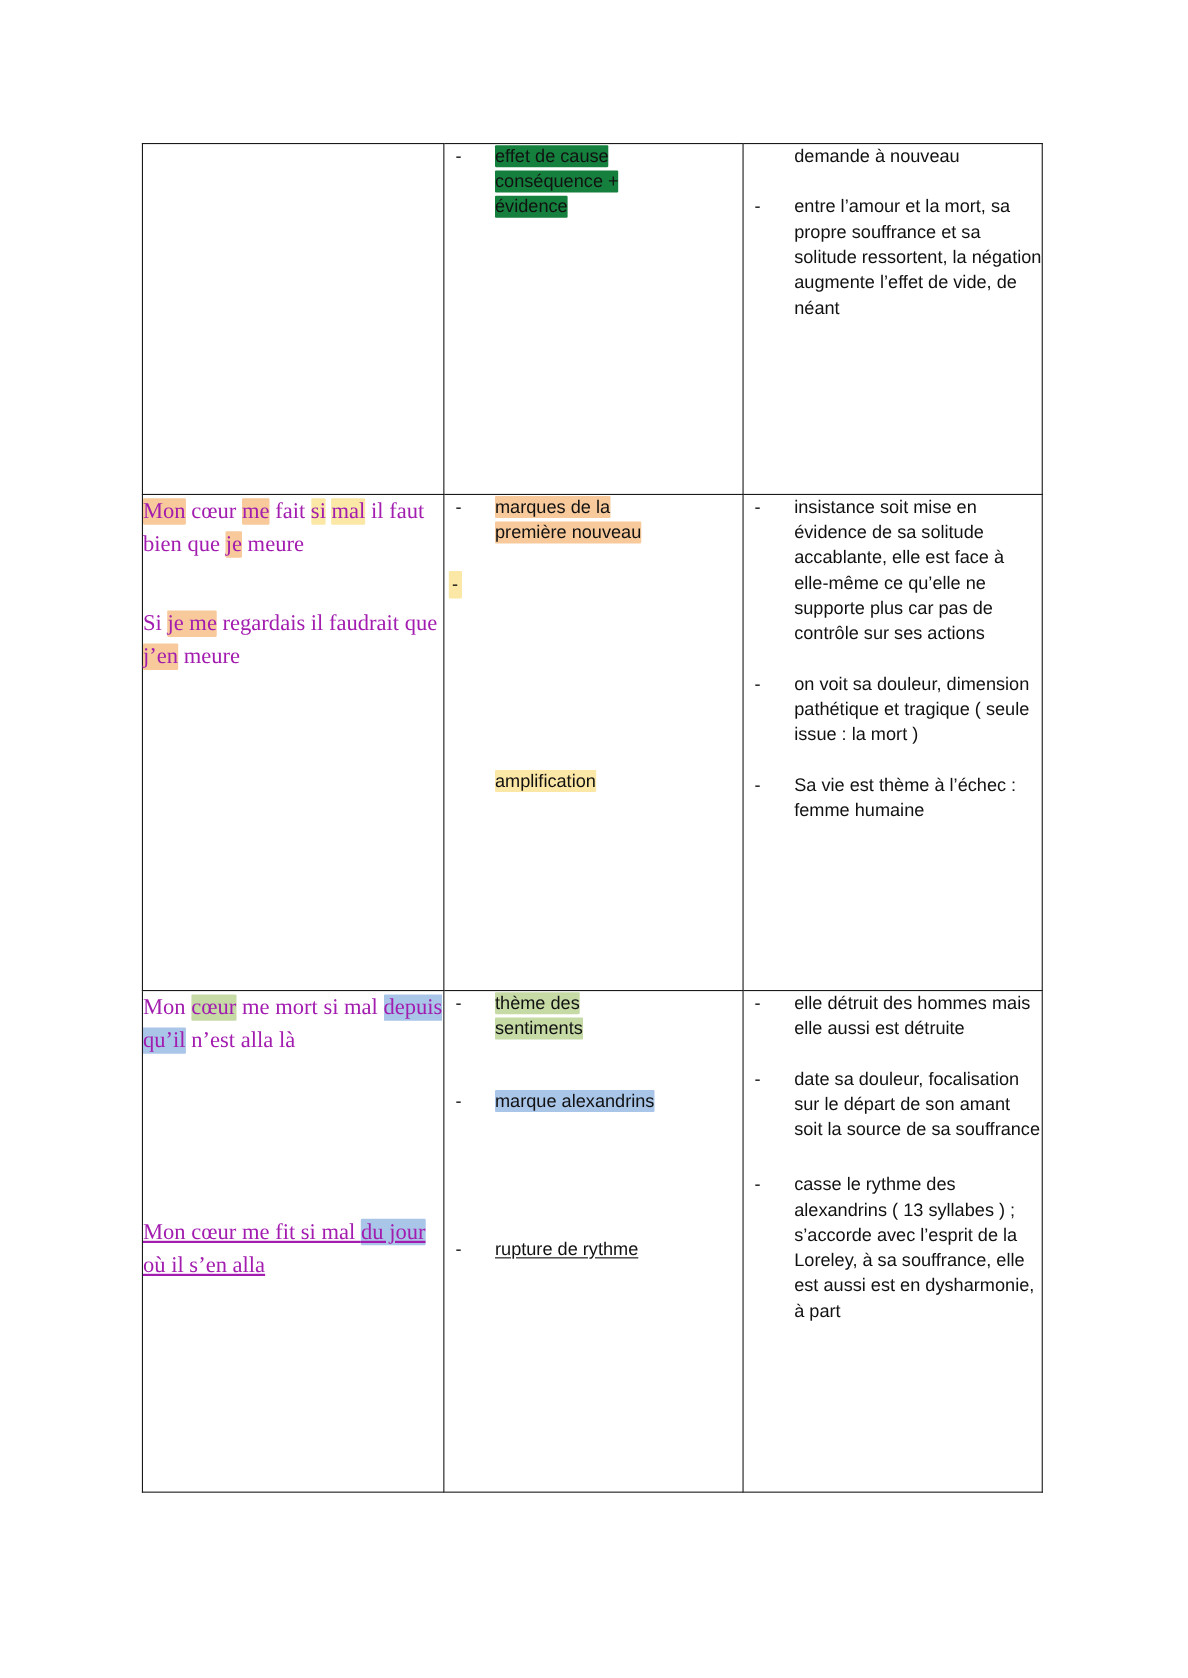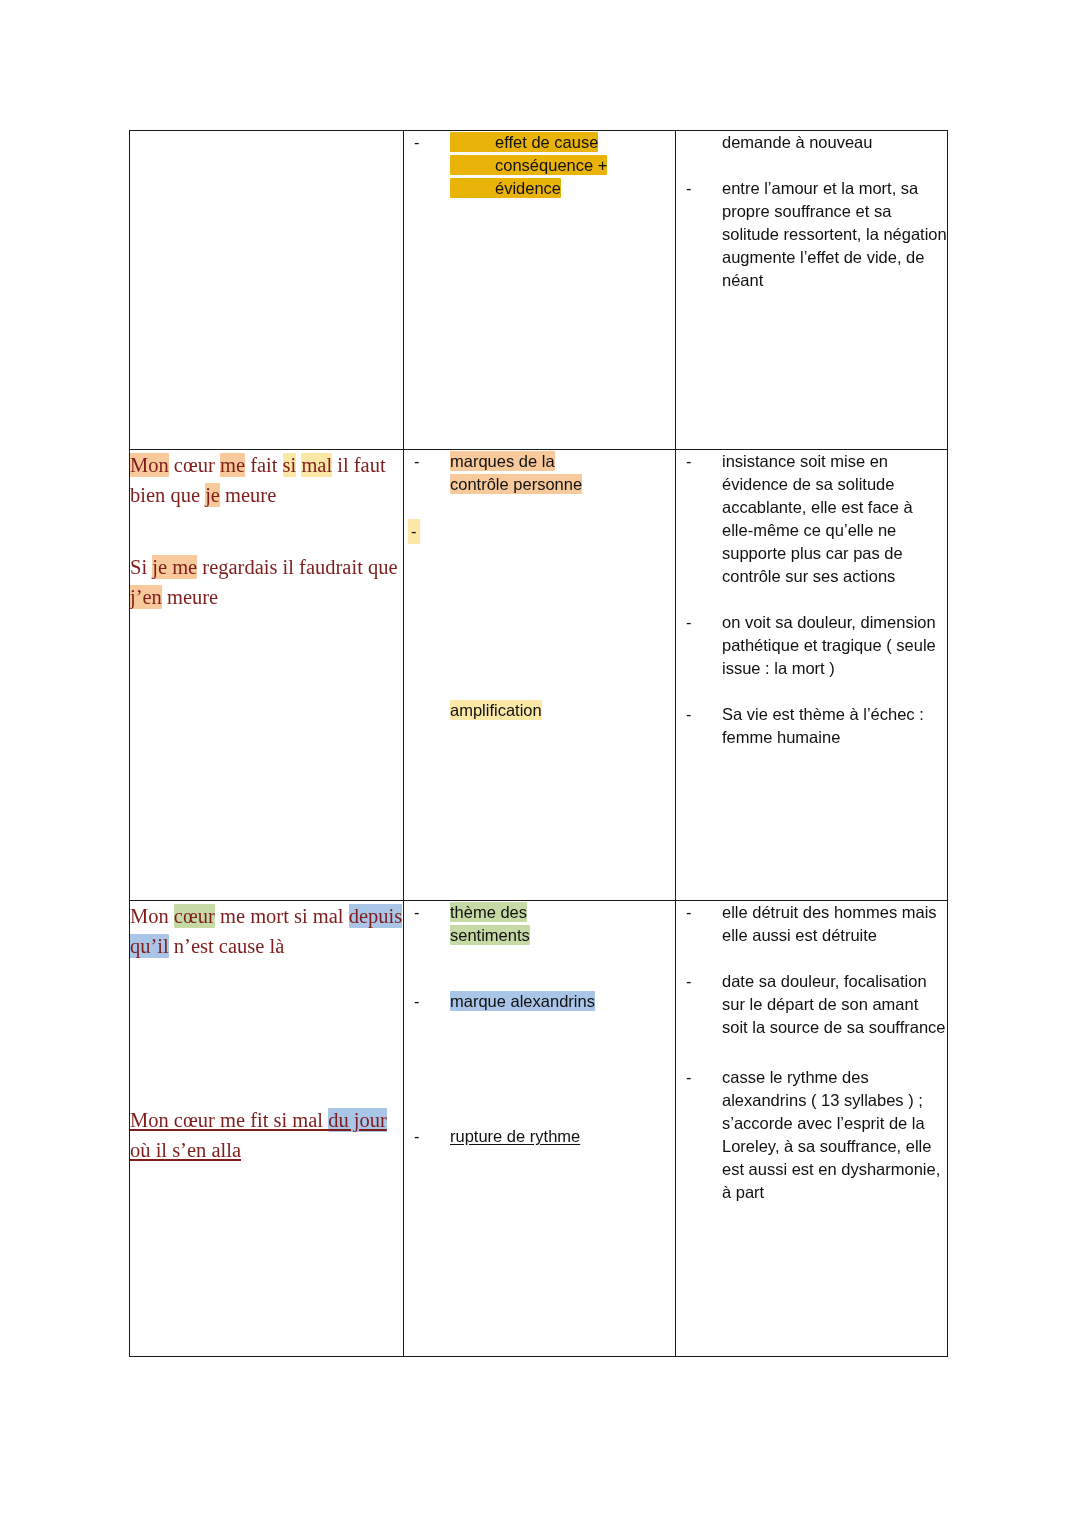--- a/index.html
+++ b/index.html
@@ -44,21 +44,21 @@
   .col-effet   { width: 272px; }
 
   
   .quote-cell {
     padding: 14px 10px 10px 9px;
   }
   .quote-block {
     font-family: "Liberation Serif", serif;
     font-size: 20.5px;
     line-height: 30px;
-    color: #7f1d1d;
+    color: #a21caf;
     margin: 0 0 0 0;
   }
   .quote-block + .quote-block {
     margin-top: 42px;
   }
   .quote-block.u {
     text-decoration: underline;
     text-underline-offset: 2px;
   }
 
@@ -98,21 +98,21 @@
   
   .lbl-u {
     text-decoration: underline;
     text-underline-offset: 2px;
   }
 
   
   .hl { padding: 1px 0; border-radius: 1px; }
   .hl-orange { background: #f7c99b; }
   .hl-yellow { background: #fbe7a6; }
-  .hl-pink   { background: #eab308; padding-left: 45px; }
+  .hl-pink   { background: #15803d; }
   .hl-green  { background: #c6daa6; }
   .hl-blue   { background: #a9c5e8; }
 
   
   .sp-1 { display:block; height: 180px; }
 
   
   .row-1 td { height: 318px; }
   .row-2 td { height: 450px; }
   .row-3 td { height: 455px; }
@@ -159,21 +159,21 @@
         <td class="quote-cell">
           <p class="quote-block"><span class="hl hl-orange">Mon</span><span> cœur </span><span class="hl hl-orange">me</span><span> fait </span><span class="hl hl-yellow">si</span><span> </span><span class="hl hl-yellow">mal</span><span> il faut bien que </span><span class="hl hl-orange">je</span><span> meure</span></p>
 
           <p class="quote-block"><span>Si </span><span class="hl hl-orange">je me</span><span> regardais il faudrait que </span><span class="hl hl-orange">j’en</span><span> meure</span></p>
         </td>
 
         <td class="list-cell">
           <ul class="bullets">
             <li>
               <span class="dash">-</span>
-              <span class="txt"><span class="hl hl-orange">marques de la</span><br><span class="hl hl-orange">contrôle personne</span></span>
+              <span class="txt"><span class="hl hl-orange">marques de la</span><br><span class="hl hl-orange">première nouveau</span></span>
             </li>
             <li>
               <span class="sp-1"></span>
               <span class="dash hl hl-yellow" style="left:4px; padding:1px 3px;">-</span>
               <span class="txt"><span class="hl hl-yellow">amplification</span></span>
             </li>
           </ul>
         </td>
 
         <td class="list-cell">
@@ -189,21 +189,21 @@
             <li>
               <span class="dash">-</span>
               <span class="txt">Sa vie est thème à l’échec  : femme humaine</span>
             </li>
           </ul>
         </td>
       </tr>
 
       <tr class="row-3">
         <td class="quote-cell">
-          <p class="quote-block"><span>Mon </span><span class="hl hl-green">cœur</span><span> me mort si mal </span><span class="hl hl-blue">depuis qu’il</span><span> n’est cause là</span></p>
+          <p class="quote-block"><span>Mon </span><span class="hl hl-green">cœur</span><span> me mort si mal </span><span class="hl hl-blue">depuis qu’il</span><span> n’est alla là</span></p>
 
           <p class="quote-block u" style="margin-top:144px;"><span>Mon cœur me fit si mal </span><span class="hl hl-blue">du jour</span><span> où il s’en alla</span></p>
         </td>
 
         <td class="list-cell">
           <ul class="bullets">
             <li>
               <span class="dash">-</span>
               <span class="txt"><span class="hl hl-green">thème des</span><br><span class="hl hl-green">sentiments</span></span>
             </li>

